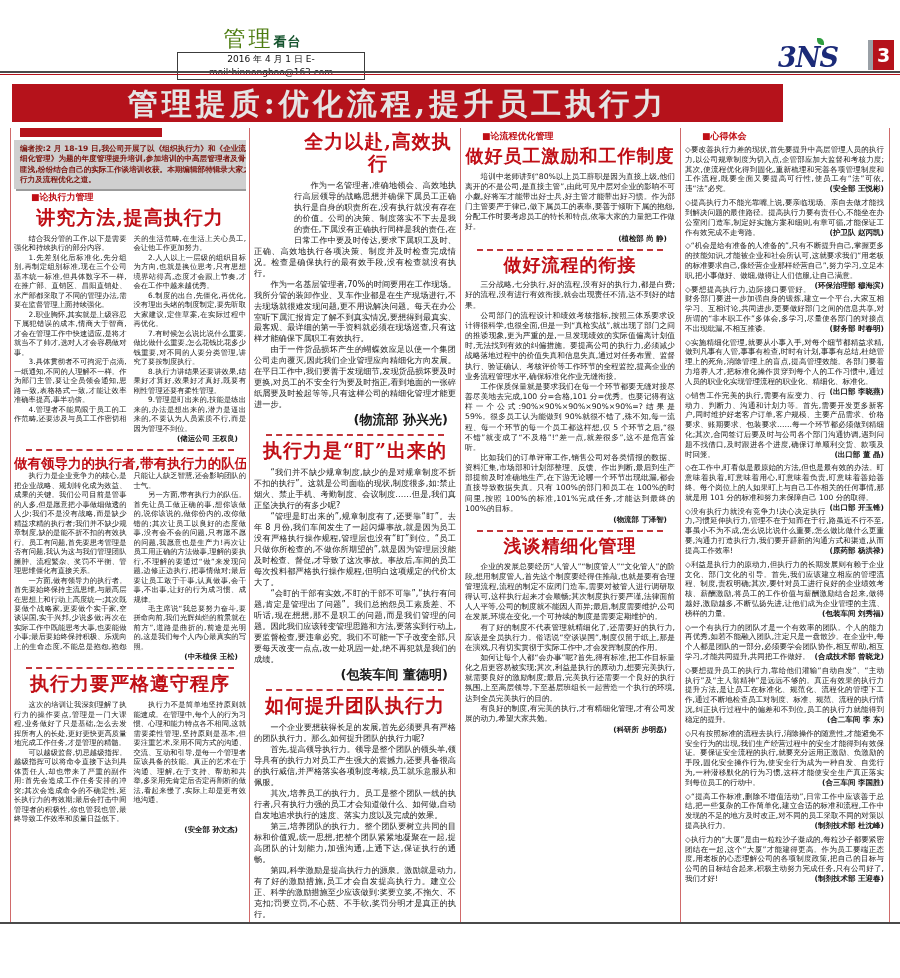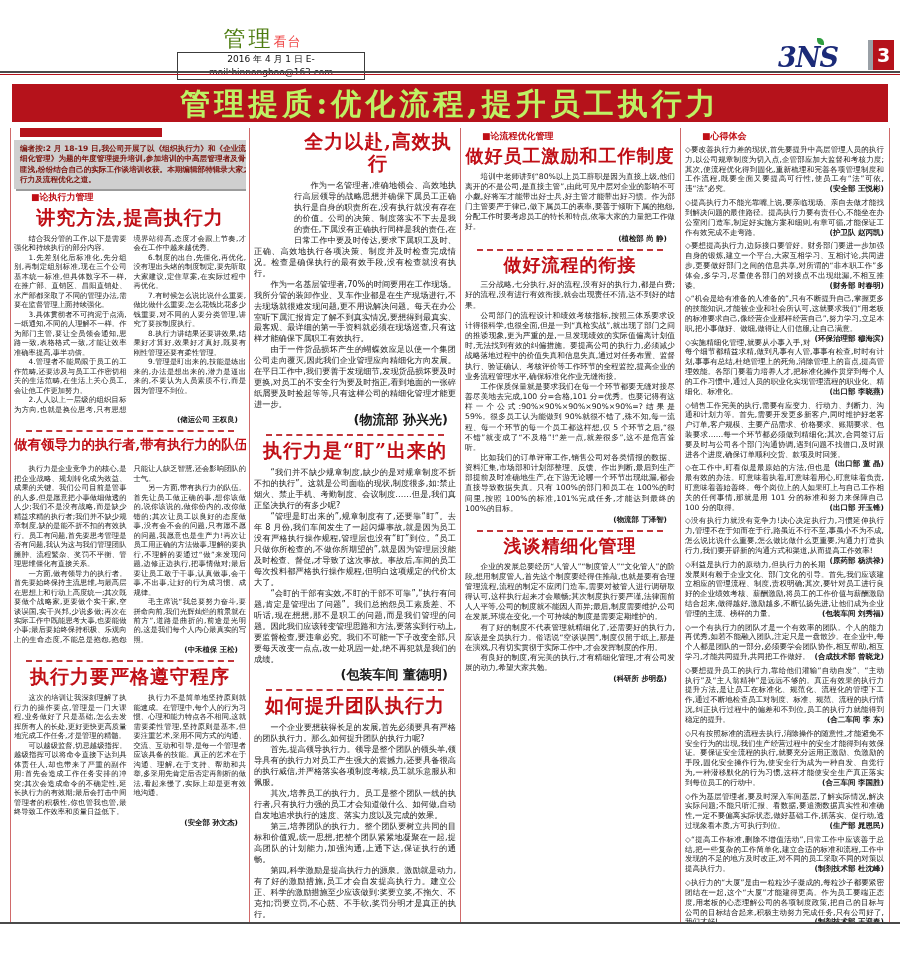--- a/index.html
+++ b/index.html
@@ -1,49 +1,49 @@
 <!DOCTYPE html>
 <html><head>
 <meta charset="utf-8">
 <style>
   html,body{margin:0;padding:0;background:#e8e8e8;}
   .page{position:relative;width:900px;height:978px;background:#ffffff;overflow:hidden;
         font-family:"DejaVu Sans",sans-serif;color:#191919;}
   
   .masthead{position:absolute;left:150px;top:24px;width:225px;text-align:center;}
   .mast-main{color:#4d7c0f;font-family:"DejaVu Serif",serif;font-weight:normal;font-size:22px;letter-spacing:3px;text-align:center;}
-  .mast-sub{color:#ef4444;font-weight:normal;font-size:13px;letter-spacing:1px;}
+  .mast-sub{color:#14532d;font-weight:bold;font-size:13px;letter-spacing:1px;}
   .datebox{position:absolute;left:177px;top:52px;width:186px;border:1px solid #3c3c3c;
            font-size:9px;line-height:13px;text-align:center;color:#111;background:#fff;}
   .logo{position:absolute;right:62px;top:42px;font-family:"DejaVu Serif",serif;
         font-style:italic;font-weight:bold;font-size:27px;color:#1b2a78;letter-spacing:-1px;}
   .logo .leaf{position:absolute;right:14px;top:-4px;width:7px;height:7px;background:#2e9e3f;
         border-radius:0 70% 0 70%;}
   .pagenum{position:absolute;right:6px;top:40px;width:21px;height:30px;background:#b5121b;
         border-left:5px solid #9aa0a6;color:#fff;font-weight:bold;font-size:19px;line-height:30px;text-align:center;}
   .hrule{position:absolute;top:71px;left:0;width:900px;height:2px;background:#4a4a4a;}
   .hrule-red{position:absolute;top:74px;left:0;width:900px;height:1px;background:#b5121b;}
   
-  .banner{position:absolute;top:84px;left:12px;width:876px;height:38px;background:#b5121b;
-        color:#bef264;text-align:center;font-family:"DejaVu Serif",serif;font-weight:bold;
+  .banner{position:absolute;top:84px;left:12px;width:771px;height:38px;background:#b5121b;
+        color:#e5e5e5;text-align:center;font-family:"DejaVu Serif",serif;font-weight:bold;
         font-size:30px;line-height:39px;letter-spacing:4px;}
   
   .vline{position:absolute;top:128px;height:794px;width:1px;background:#d06a6a;}
   .bottomrule{position:absolute;top:922px;left:0;width:900px;height:2px;background:#4a4a4a;}
   .col{position:absolute;top:128px;height:794px;overflow:hidden;}
   .col1{left:14px;width:232px;}
   .col2{left:254px;width:202px;}
   .col3{left:465px;width:210px;}
   .col4{left:685px;width:199px;}
   
   .sec{color:#c00f16;font-size:9px;font-weight:bold;margin:2px 17px 2px;}
   .h-lg{font-family:"DejaVu Serif",serif;font-weight:bold;color:#c00f16;text-align:center;
         font-size:19px;line-height:1.15;letter-spacing:1px;margin:3px 0 5px;}
   .h-md{font-family:"DejaVu Serif",serif;font-weight:bold;color:#c00f16;text-align:center;
-        font-size:13.5px;line-height:1.2;letter-spacing:0;margin:4px 0 12px;white-space:nowrap;}
+        font-size:13.5px;line-height:1.2;letter-spacing:0;margin:4px 0 0;white-space:nowrap;}
   .bd{font-size:7.3px;line-height:1.3;text-align:justify;color:#1a1a1a;}
   .bd p{margin:0;text-indent:2em;}
   .two{column-count:2;column-gap:7px;}
   .byline{text-align:right;font-weight:bold;font-size:7.4px;padding-right:8px;margin:1px 0 2px;}
   .dash{border:none;border-top:2px dashed #c2363b;margin:5px 12px 4px;}
   
   .col2 .bd{font-size:8.2px;line-height:1.34;}
   .col2 .byline{font-size:13px;}
   .col3 .bd{font-size:7.7px;line-height:1.32;}
   .col3 .h-lg{font-size:18px;}
@@ -84,20 +84,21 @@
     <div class="ed-bar"></div>
     <div class="ed-box">编者按:2 月 18-19 日,我公司开展了以《组织执行力》和《企业流程优化与精细化管理》为题的年度管理提升培训,参加培训的中高层管理者及骨干员工受益匪浅,纷纷结合自己的实际工作谈培训收获。本期编辑部特辑录大家之言,共话执行力及流程优化之道。</div>
     <div class="sec">■论执行力管理</div>
 
     <article>
       <h2 class="h-lg">讲究方法,提高执行力</h2>
       <div class="bd two">
 
       <p class="p">结合我分管的工作,以下是需要强化和持续执行的部分内容。</p>
           <p class="p">1.先差别化后标准化,先分组别,再制定组别标准,现在三个公司基本统一标准,但具体数字不一样,在推广部、直销区、昌阳直销处、水产部都采取了不同的管理办法,需要在监督管理上面持续强化。</p>
+          <p class="p">2.职业胸怀,其实就是上级容忍下属犯错误的成本,情商大于智商,才会在管理工作中快速适应,是将才就当不了帅才,选对人才会容易做对事。</p>
           <p class="p">3.具体贯彻者不可拘泥于点滴,一纸通知,不同的人理解不一样。作为部门主管,要让全员领会通知,思路一致,表格格式一致,才能让效率准确率提高,事半功倍。</p>
           <p class="p">4.管理者不能局限于员工的工作范畴,还要涉及与员工工作密切相关的生活范畴,在生活上关心员工,会让他工作更加努力。</p>
           <p class="p">2.人人以上一层级的组织目标为方向,也就是换位思考,只有思想境界站得高,态度才会跟上节奏,才会在工作中越来越优秀。</p>
           <p class="p">6.制度的出台,先僵化,再优化,没有理出头绪的制度制定,要先听取大家建议,定住草案,在实际过程中再优化。</p>
           <p class="p">7.有时候怎么说比说什么重要,做比做什么重要,怎么花钱比花多少钱重要,对不同的人要分类管理,讲究了要按制度执行。</p>
           <p class="p">8.执行力讲结果还要讲效果,结果好才算好,效果好才真好,既要有刚性管理还要有柔性管理。</p>
           <p class="p">9.管理是盯出来的,技能是练出来的,办法是想出来的,潜力是逼出来的,不要认为人员素质不行,而是因为管理不到位。</p>
         </div>
       <div class="byline">(储运公司 王权良)</div>
     </article>
@@ -190,42 +191,42 @@
       <div class="byline">(物流部 丁泽智)</div>
     </article>
 
     <hr class="dash">
     <article>
       <h2 class="h-lg">浅谈精细化管理</h2>
       <div class="bd">
 
       <p class="p">企业的发展总要经历“人管人”“制度管人”“文化管人”的阶段,想用制度管人,首先这个制度要经得住推敲,也就是要有合理管理流程,流程的制定不应闭门造车,需要对被管人进行调研取得认可,这样执行起来才会顺畅;其次制度执行要严谨,法律面前人人平等,公司的制度就不能因人而异;最后,制度需要维护,公司在发展,环境在变化,一个可持续的制度是需要定期维护的。</p>
           <p class="p">有了好的制度不代表管理就精细化了,还需要好的执行力,应该是全员执行力。俗话说“空谈误国”,制度仅留于纸上,那是在演戏,只有切实贯彻于实际工作中,才会发挥制度的作用。</p>
+          <p class="p">如何让每个人都“会办事”呢?首先,得有标准,把工作目标量化之后更容易被实现;其次,利益是执行的原动力,想要完美执行,就需要良好的激励制度;最后,完美执行还需要一个良好的执行氛围,上至高层领导,下至基层班组长一起营造一个执行的环境,达到全员完美执行的目的。</p>
           <p class="p">有良好的制度,有完美的执行,才有精细化管理,才有公司发展的动力,希望大家共勉。</p>
         </div>
       <div class="byline">(科研所 步明磊)</div>
     </article>
   </section>
 
   <section class="col col4">
     <div class="sec">■心得体会</div>
     <div>
 
     <p class="item"><span>◇要改善执行力差的现状,首先要提升中高层管理人员的执行力,以公司规章制度为切入点,企管部应加大监督和考核力度;其次,使流程优化得到固化,重新梳理和完善各项管理制度和工作流程,既要全面又要提高可行性,使员工有“法”可依,违“法”必究。</span><span class="byl">(安全部 王悦彬)</span></p>
         <p class="item"><span>◇提高执行力不能光靠嘴上说,要亲临现场、亲自去做才能找到解决问题的最佳路径。提高执行力要有责任心,不能坐在办公室闭门造车,制定好实施方案和细则,有章可循,才能保证工作有效完成不走弯路。</span><span class="byl">(护卫队 赵丙凯)</span></p>
+        <p class="item"><span>◇“机会是给有准备的人准备的”,只有不断提升自己,掌握更多的技能知识,才能被企业和社会所认可,这就要求我们“用老板的标准要求自己,像经营企业那样经营自己”,努力学习,立足本职,把小事做好、做细,做得让人们信服,让自己满意。</span><span class="byl">(环保治理部 穆海滨)</span></p>
         <p class="item"><span>◇要想提高执行力,边际接口要管好。财务部门要进一步加强自身的锻炼,建立一个平台,大家互相学习、互相讨论,共同进步,更要做好部门之间的信息共享,对所谓的“非本职工作”多体会,多学习,尽量使各部门的对接点不出现纰漏,不相互推诿。</span><span class="byl">(财务部 时春明)</span></p>
-        <p class="item"><span>◇“机会是给有准备的人准备的”,只有不断提升自己,掌握更多的技能知识,才能被企业和社会所认可,这就要求我们“用老板的标准要求自己,像经营企业那样经营自己”,努力学习,立足本职,把小事做好、做细,做得让人们信服,让自己满意。</span><span class="byl">(环保治理部 穆海滨)</span></p>
         <p class="item"><span>◇实施精细化管理,就要从小事入手,对每个细节都精益求精,做到凡事有人管,事事有检查,时时有计划,事事有总结,杜绝管理上的死角,消除管理上的盲点,提高管理效能。各部门要着力培养人才,把标准化操作贯穿到每个人的工作习惯中,通过人员的职业化实现管理流程的职业化、精细化、标准化。</span><span class="byl">(出口部 李晓燕)</span></p>
         <p class="item"><span>◇销售工作完美的执行,需要有应变力、行动力、判断力、沟通和计划力等。首先,需要开发更多新客户,同时维护好老客户订单,客户规模、主要产品需求、价格要求、账期要求、包装要求……每一个环节都必须做到精细化;其次,合同签订后要及时与公司各个部门沟通协调,遇到问题不找借口,及时跟进各个进度,确保订单顺利交货、款项及时回笼。</span><span class="byl">(出口部 董 晶)</span></p>
         <p class="item"><span>◇在工作中,盯看似是最原始的方法,但也是最有效的办法。盯意味着执着,盯意味着用心,盯意味着负责,盯意味着善始善终。每个岗位上的人如果盯上与自己工作相关的任何事情,那就是用 101 分的标准和努力来保障自己 100 分的取得。</span><span class="byl">(出口部 开玉锋)</span></p>
         <p class="item"><span>◇没有执行力就没有竞争力!决心决定执行力,习惯延伸执行力,管理不在于知而在于行,路虽近不行不至,事虽小不为不成,怎么说比说什么重要,怎么做比做什么更重要,沟通力打造执行力,我们要开辟新的沟通方式和渠道,从而提高工作效率!</span><span class="byl">(原药部 杨洪禄)</span></p>
         <p class="item"><span>◇利益是执行力的原动力,但执行力的长期发展则有赖于企业文化、部门文化的引导。首先,我们应该建立相应的管理流程、制度,责权明确;其次,要针对员工进行良好的企业绩效考核、薪酬激励,将员工的工作价值与薪酬激励结合起来,做得越好,激励越多,不断弘扬先进,让他们成为企业管理的主流、榜样的力量。</span><span class="byl">(包装车间 刘秀福)</span></p>
         <p class="item"><span>◇一个有执行力的团队才是一个有效率的团队。个人的能力再优秀,如若不能融入团队,注定只是一盘散沙。在企业中,每个人都是团队的一部分,必须要学会团队协作,相互帮助,相互学习,才能共同提升,共同把工作做好。</span><span class="byl">(合成技术部 曾晓龙)</span></p>
         <p class="item"><span>◇要想提升员工的执行力,靠给他们灌输“自动自发”、“主动执行”及“主人翁精神”是远远不够的。真正有效果的执行力提升方法,是让员工在标准化、规范化、流程化的管理下工作,通过不断地检查员工对制度、标准、规范、流程的执行情况,纠正执行过程中的偏差和不到位,员工的执行力就能得到稳定的提升。</span><span class="byl">(合二车间 李 东)</span></p>
         <p class="item"><span>◇只有按照标准的流程去执行,消除操作的随意性,才能避免不安全行为的出现,我们生产经营过程中的安全才能得到有效保证。要保证安全流程的执行,就要充分运用正激励、负激励的手段,固化安全操作行为,使安全行为成为一种自发、自觉行为,一种潜移默化的行为习惯,这样才能使安全生产真正落实到每位员工的行动中。</span><span class="byl">(合三车间 李国胜)</span></p>
-        <p class="item"><span>◇作为基层管理者,要及时深入车间基层,了解实际情况,解决实际问题;不能只听汇报、看数据,要追溯数据真实性和准确性,一定不要偏离实际状态,做好基础工作,抓落实、促行动,透过现象看本质,方可执行到位。</span><span class="byl">(生产部 晁恩民)</span></p>
         <p class="item"><span>◇“提高工作标准,删除不增值活动”,日常工作中应该善于总结,把一些复杂的工作简单化,建立合适的标准和流程,工作中发现的不足的地方及时改正,对不同的员工采取不同的对策以提高执行力。</span><span class="byl">(制剂技术部 杜沈峰)</span></p>
         <p class="item"><span>◇执行力的“大厦”是由一粒粒沙子凝成的,每粒沙子都要紧密团结在一起,这个“大厦”才能建得更高。作为员工要端正态度,用老板的心态理解公司的各项制度政策,把自己的目标与公司的目标结合起来,积极主动努力完成任务,只有公司好了,我们才好!</span><span class="byl">(制剂技术部 王迎春)</span></p>
       </div>
   </section>
 
   <div class="bottomrule"></div>
 </div>
 
 </body></html>

